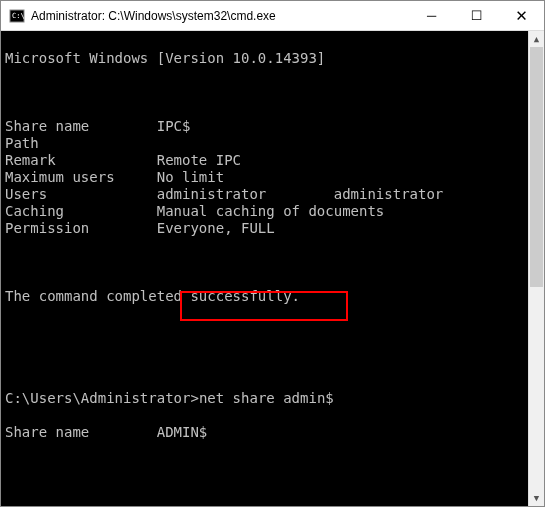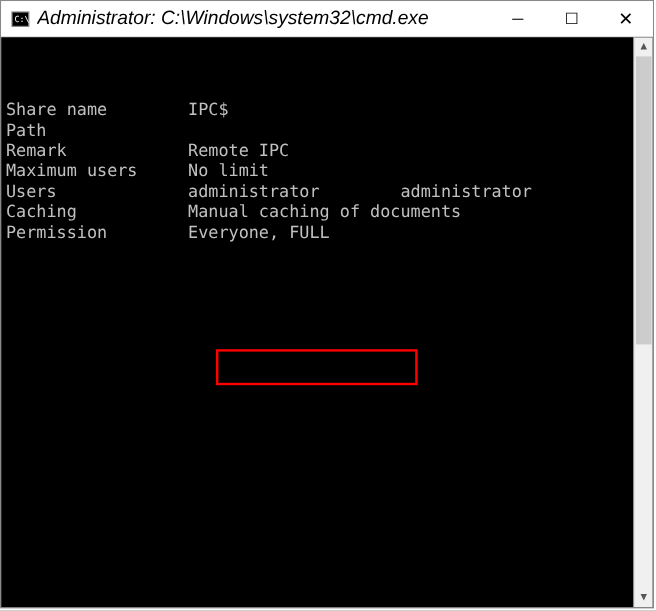--- a/index.html
+++ b/index.html
@@ -30,25 +30,24 @@
       height: 16px;
       margin: 0 6px 0 8px;
       display: flex;
       align-items: center;
       justify-content: center;
     }
     .app-icon svg { display: block; }
     .title-text {
       flex: 1;
       font-family: "Segoe UI", Arial, sans-serif;
-      font-size: 16px;
+      font-size: 12px;
       color: #000;
       white-space: nowrap;
       overflow: hidden;
-      font-style: italic;
     }
     .win-controls {
       display: flex;
       height: 100%;
     }
     .win-btn {
       width: 45px;
       height: 100%;
       display: flex;
       align-items: center;
@@ -125,25 +124,29 @@
     </span>
     <span class="title-text">Administrator: C:\Windows\system32\cmd.exe</span>
     <div class="win-controls">
       <div class="win-btn">─</div>
       <div class="win-btn">☐</div>
       <div class="win-btn close">✕</div>
     </div>
   </div>
 
   <div class="terminal">
+<div class="line">Microsoft Windows [Version 10.0.14393]</div>
 <div class="line">&nbsp;</div>
 <div id="cmd1-rows"><div class="line"><span>Share name        </span><span class="val">IPC$</span></div><div class="line"><span>Path              </span><span class="val"></span></div><div class="line"><span>Remark            </span><span class="val">Remote IPC</span></div><div class="line"><span>Maximum users     </span><span class="val">No limit</span></div><div class="line"><span>Users             </span><span class="val">administrator        administrator</span></div><div class="line"><span>Caching           </span><span class="val">Manual caching of documents</span></div><div class="line"><span>Permission        </span><span class="val">Everyone, FULL</span></div></div>
 <div class="line">&nbsp;</div>
+<div class="line">The command completed successfully.</div>
 <div class="line">&nbsp;</div>
 <div class="line">&nbsp;</div>
+<div class="line"><span>C:\Users\Administrator&gt;</span><span>net share admin$</span></div>
+<div id="cmd2-rows"><div class="line"><span>Share name        </span><span class="val">ADMIN$</span></div></div>
 
 
 
 
 
     <div class="highlight-box"></div>
 
     <div class="scrollbar">
       <div class="scroll-arrow up">▲</div>
       <div class="scrollbar-thumb"></div>

